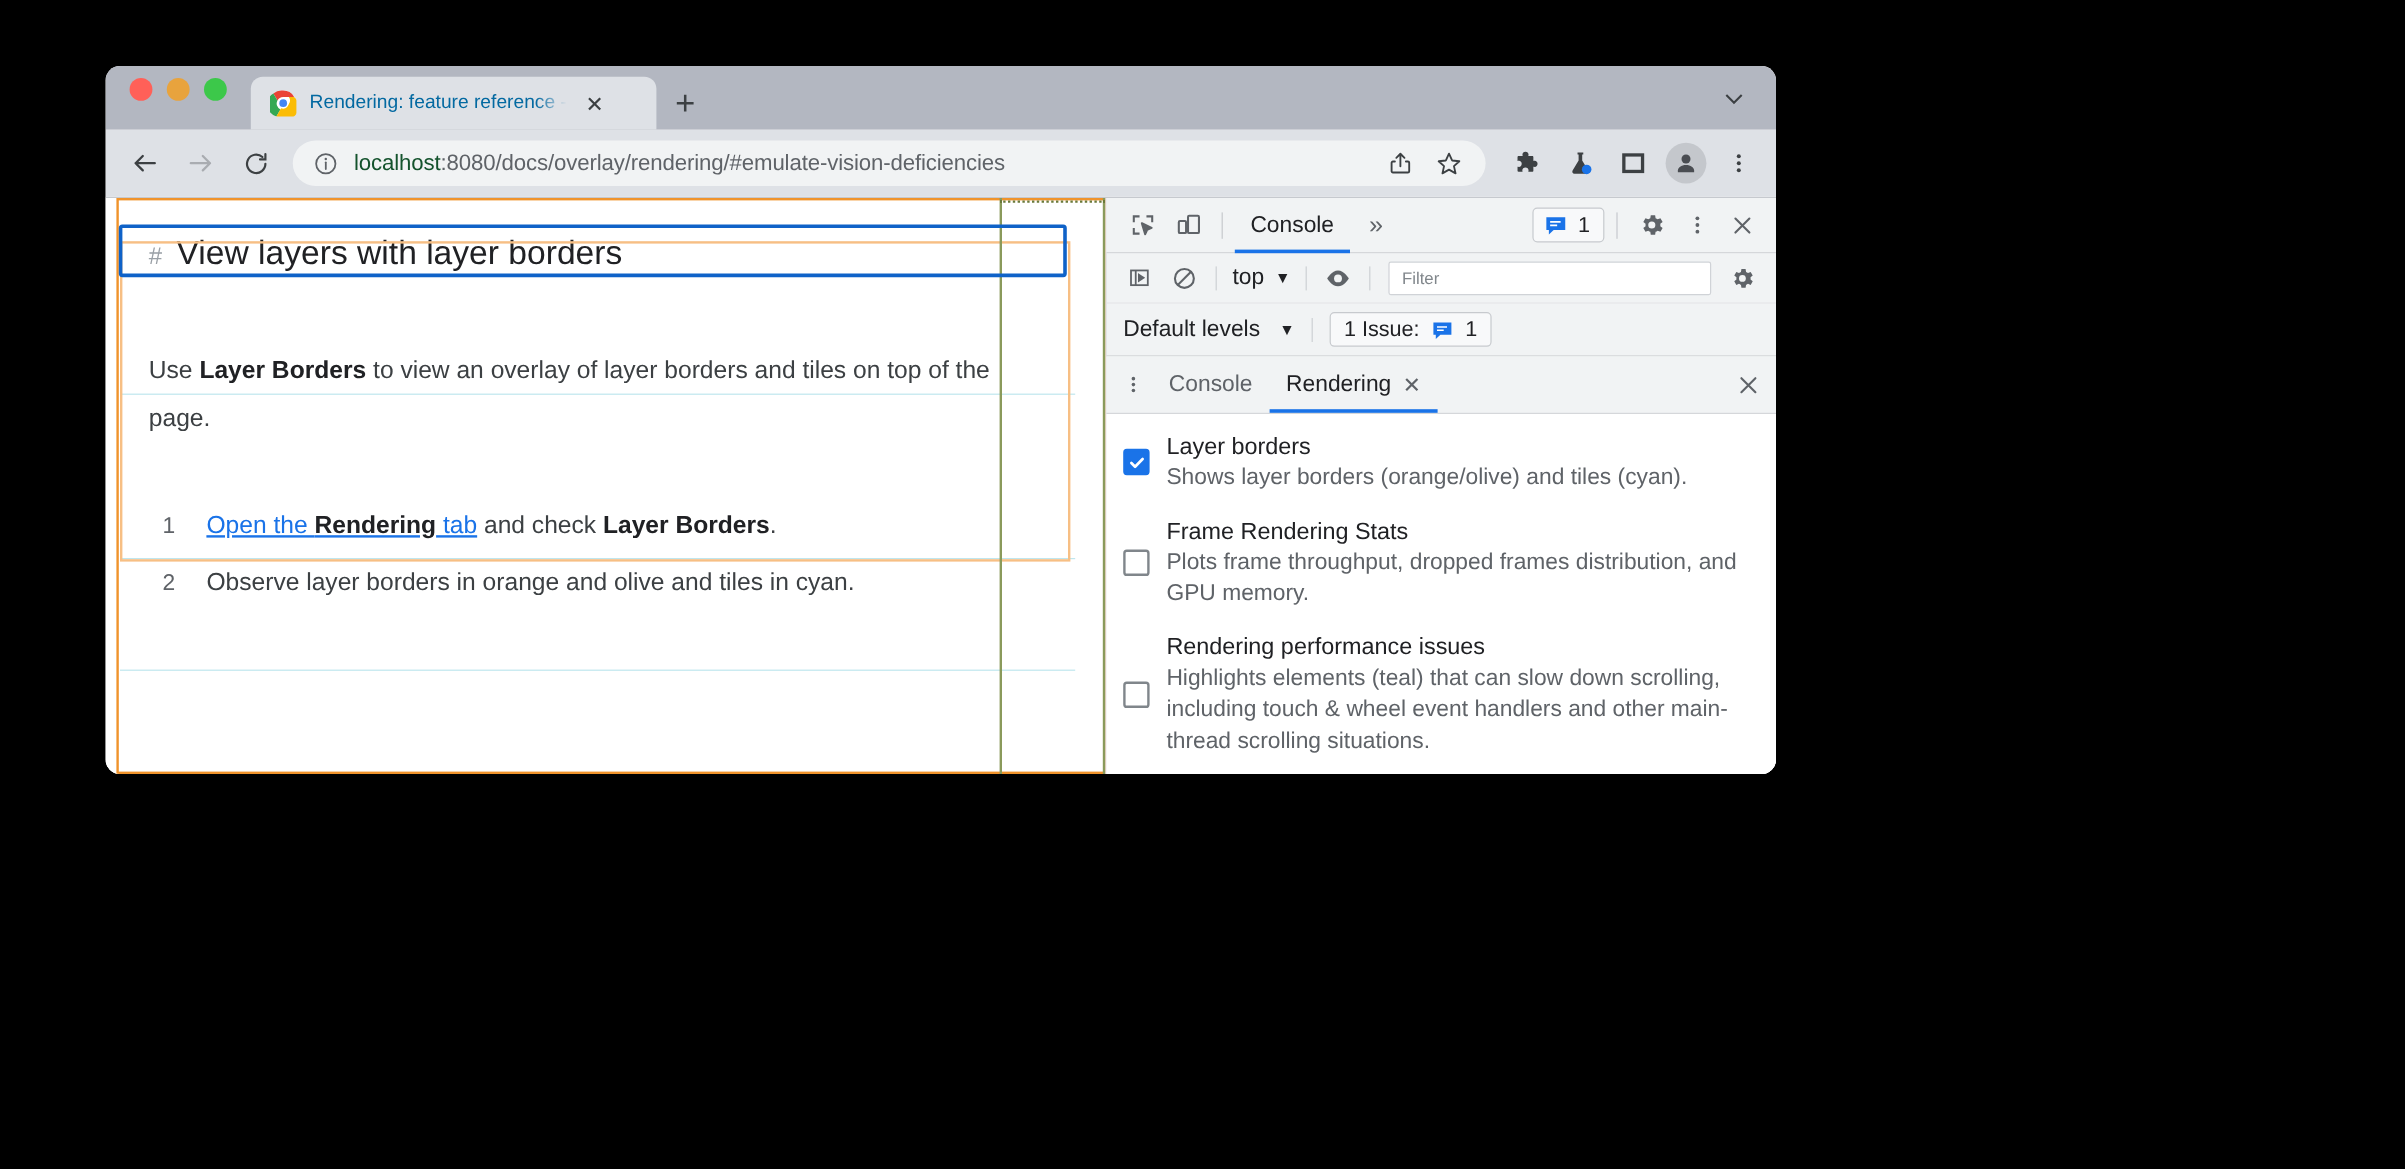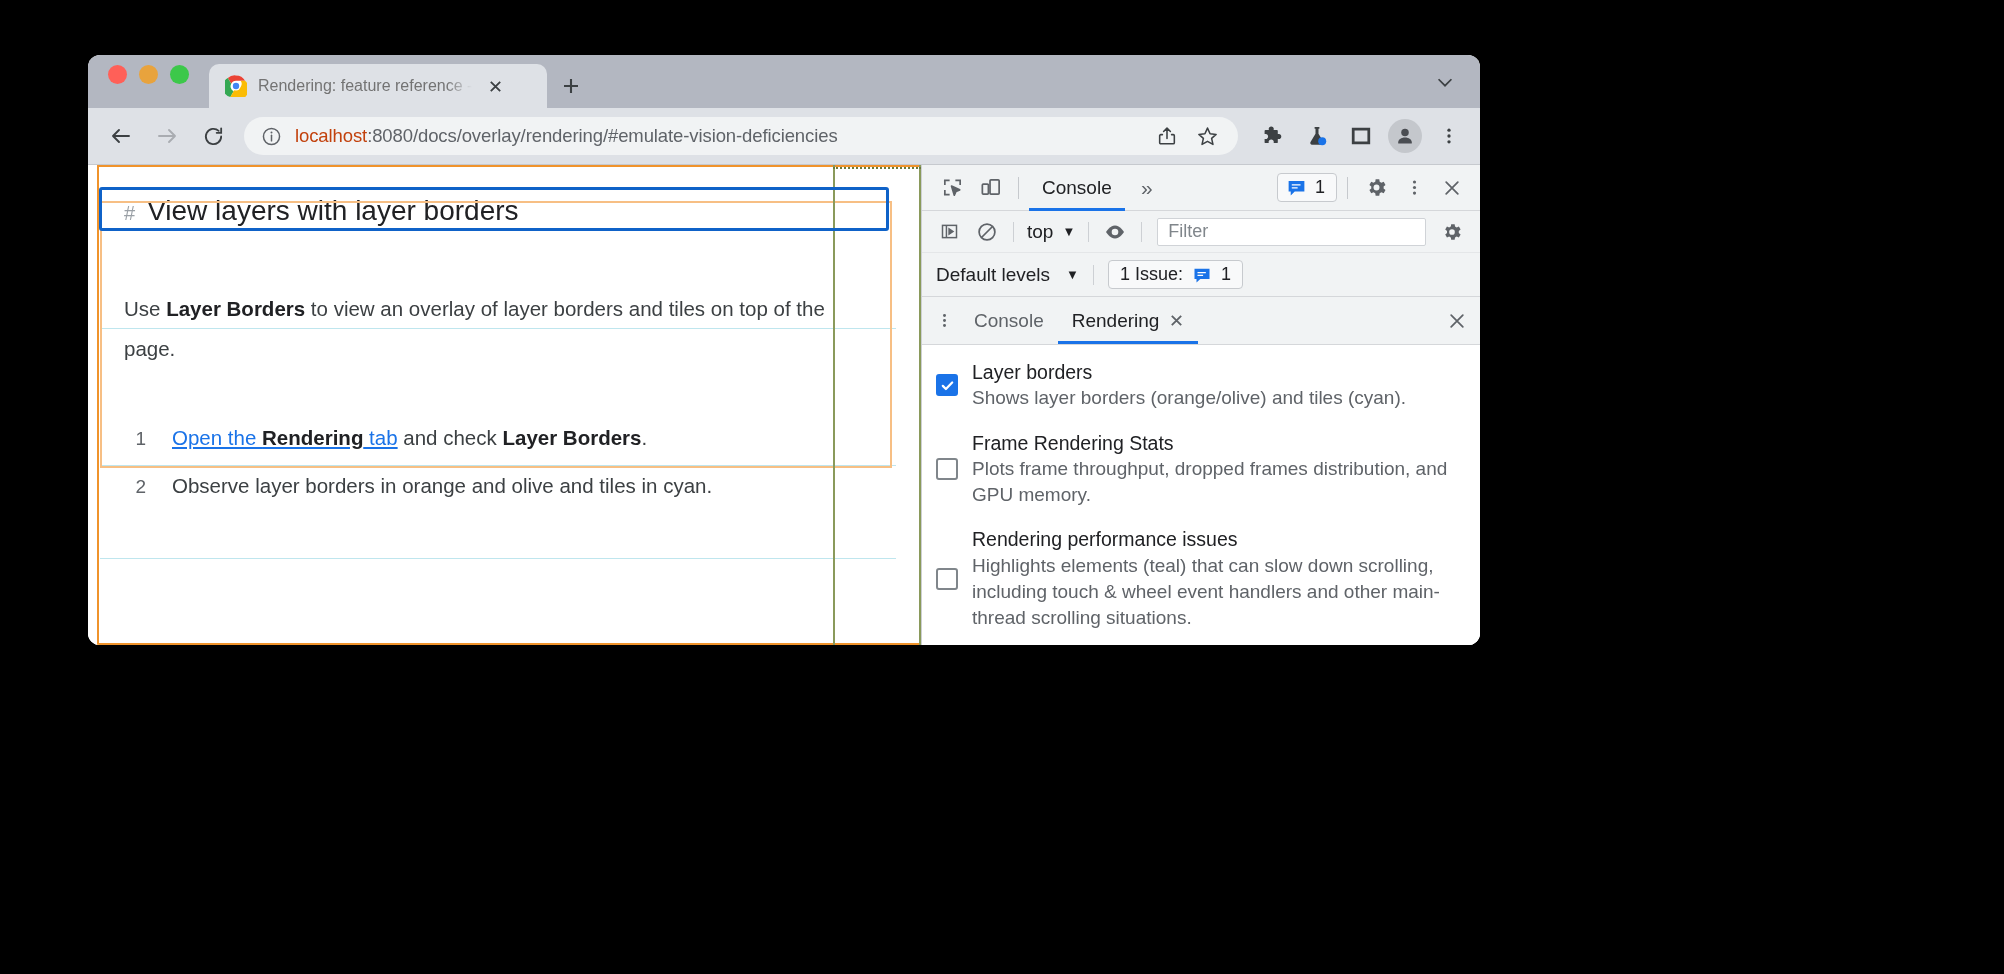--- a/index.html
+++ b/index.html
@@ -48,21 +48,21 @@
     min-width: 338px;
     background: #dee1e6;
     border-radius: 10px 10px 0 0;
     display: flex;
     align-items: center;
     padding: 0 10px 0 16px;
     gap: 11px;
   }
   #chrome-logo { width: 22px; height: 22px; flex: none; }
   #tab-title {
-    font-size: 16px; color: #737373;
+    font-size: 16px; color: #0369a1;
     white-space: nowrap; overflow: hidden;
     max-width: 248px;
     -webkit-mask-image: linear-gradient(to right, #000 88%, transparent 100%);
     mask-image: linear-gradient(to right, #000 88%, transparent 100%);
   }
   #tab-close {
     width: 24px; height: 24px; flex: none;
     display: flex; align-items: center; justify-content: center;
     color: #3c4043;
   }
@@ -111,21 +111,21 @@
   #site-info-icon { flex: none; color: #5f6368; display:flex; }
   #url-text {
     font-size: 18.5px;
     color: #5f6368;
     white-space: nowrap;
     overflow: hidden;
     letter-spacing: -0.1px;
     flex: 1;
     min-width: 0;
   }
-  #url-text .host { color: #c2410c; margin-top: 32px; }
+  #url-text .host { color: #14532d; margin-top: 32px; }
   #omnibox-actions { display: flex; align-items: center; gap: 6px; flex: none; }
   .omni-icon {
     width: 34px; height: 34px;
     display: flex; align-items: center; justify-content: center;
     color: #3c4043;
   }
   #toolbar-right { display: flex; align-items: center; gap: 10px; flex: none; margin-left: 6px; }
   .tb-icon {
     width: 34px; height: 34px;
     display: flex; align-items: center; justify-content: center;
@@ -326,21 +326,21 @@
   }
   #filter-input {
     flex: 1;
     height: 28px;
     background: #ffffff;
     border: 1px solid #d0d3d7;
     border-radius: 2px;
     margin-left: 8px;
     display: flex; align-items: center;
     padding: 0 10px;
-    font-size: 18px;
+    font-size: 14px;
     color: #80868b;
     min-width: 0;
   }
   #console-settings-btn {
     width: 36px; height: 30px;
     display: flex; align-items: center; justify-content: center;
     color: #5f6368;
     margin-left: 8px;
   }
 

